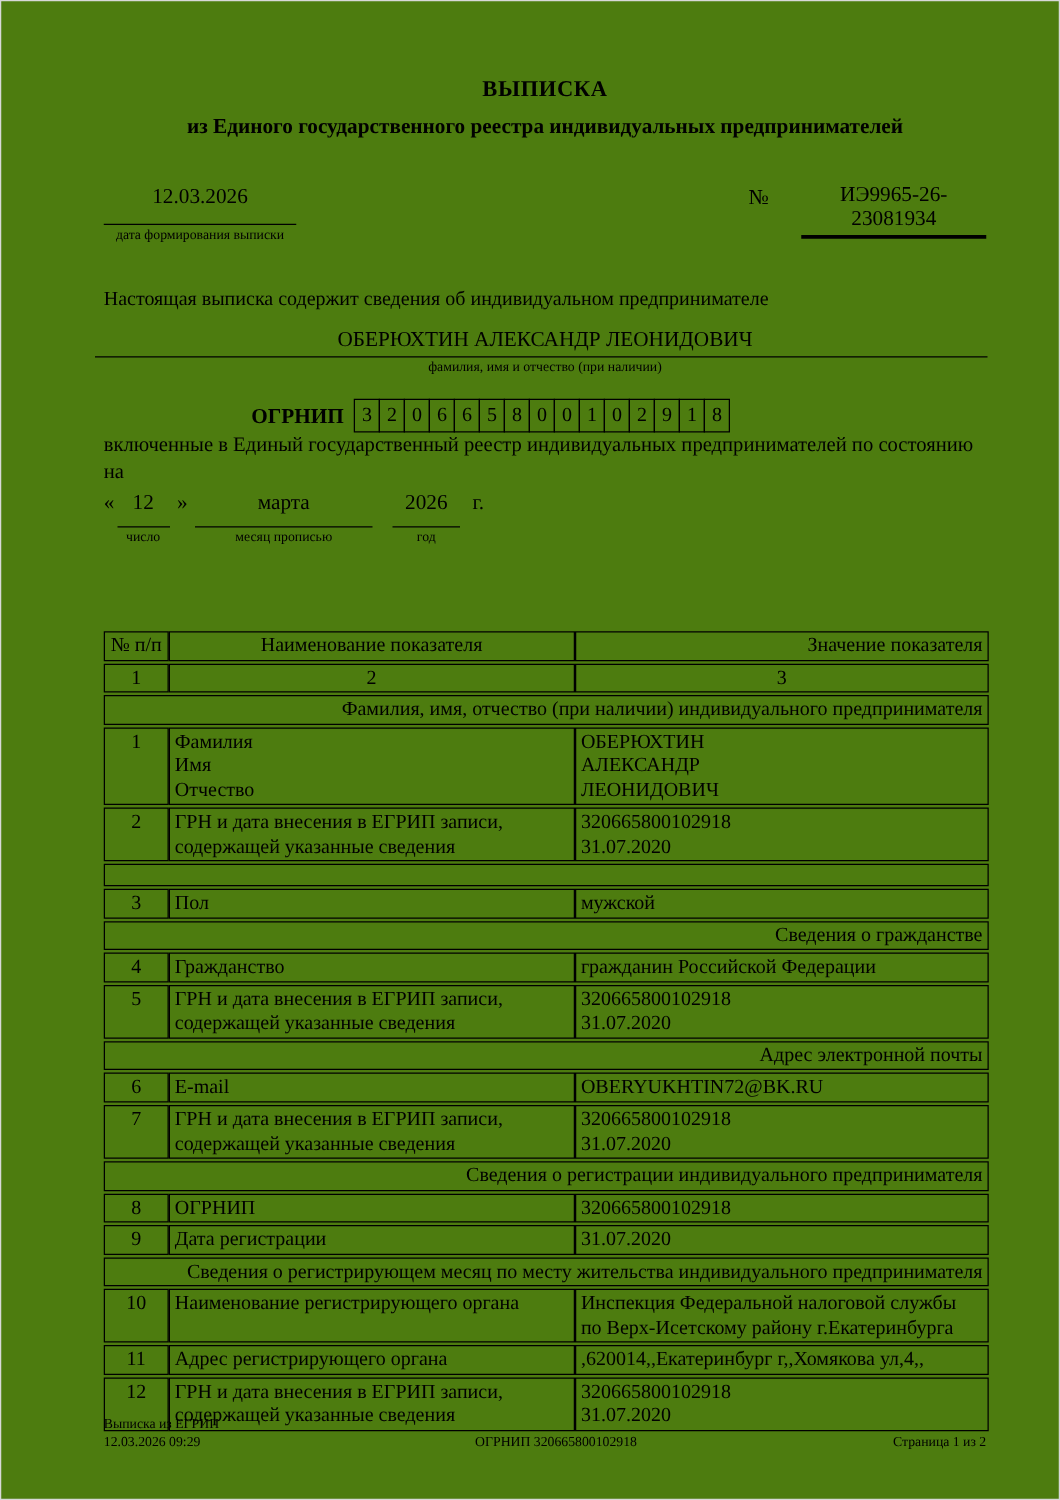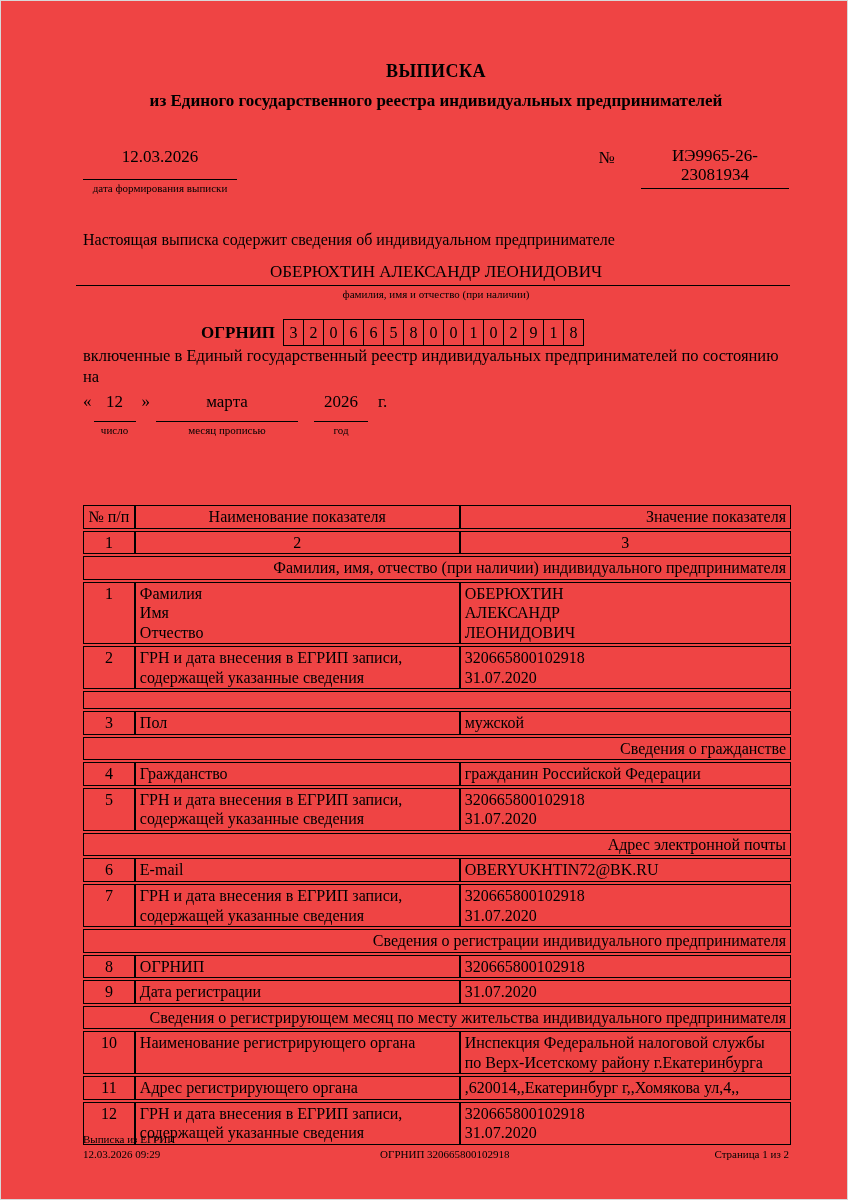--- a/index.html
+++ b/index.html
@@ -1,32 +1,32 @@
 <!DOCTYPE html>
 <html><head>
 <meta charset="utf-8">
 <style>
   html,body { margin:0; padding:0; background:#fff; }
   body { font-family:"Liberation Serif","DejaVu Serif",serif; color:#000; }
   .page {
     position:relative; width:848px; height:1200px; box-sizing:border-box;
-    background:#ef4444; border:1px solid #d8d8d8;
+    background:#4d7c0f; border:1px solid #d8d8d8;
     padding:60px 58px 0 82px; overflow:hidden;
   }
   .doc-title { text-align:center; font-weight:bold; font-size:18px; letter-spacing:0.5px; }
   .doc-subtitle { text-align:center; font-weight:bold; font-size:17px; margin-top:9px; }
 
   .head-row { display:flex; justify-content:space-between; margin-top:36px; }
   .date-block { width:154px; text-align:center; }
   .date-val { font-size:17px; padding-bottom:12px; border-bottom:1px solid #000; }
   .small-label { font-size:11px; margin-top:2px; }
   .num-block { display:flex; align-items:flex-start; }
   .num-sign { font-size:17px; margin-right:26px; padding-top:1px; }
   .num-val-block { width:148px; text-align:center; font-size:17px; line-height:1.1;
-                   border-bottom:1px solid #000000; padding-bottom:4px; }
+                   border-bottom:3px solid #000000; padding-bottom:4px; }
 
   .intro { font-size:16px; margin-top:37px; }
   .person-name { text-align:center; font-size:17px; margin-top:13px; }
   .full-line { border-bottom:1px solid #000; margin-top:3px; margin-left:-7px; width:714px; }
   .center { text-align:center; }
 
   .ogrnip-row { margin-top:19px; padding-left:118px; display:flex; align-items:center; }
   .ogrnip-label { font-weight:bold; font-size:17px; margin-right:9px; }
   .digit-boxes { display:inline-flex; }
   .dbox { width:19px; height:25px; border:1px solid #000; margin-left:-1px;

